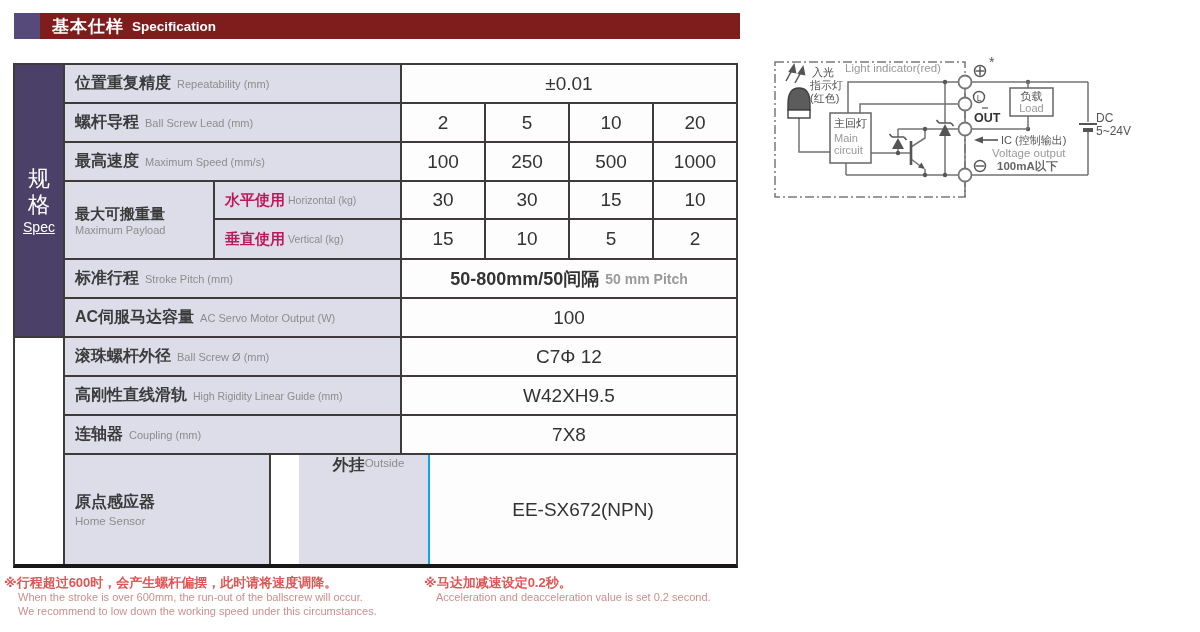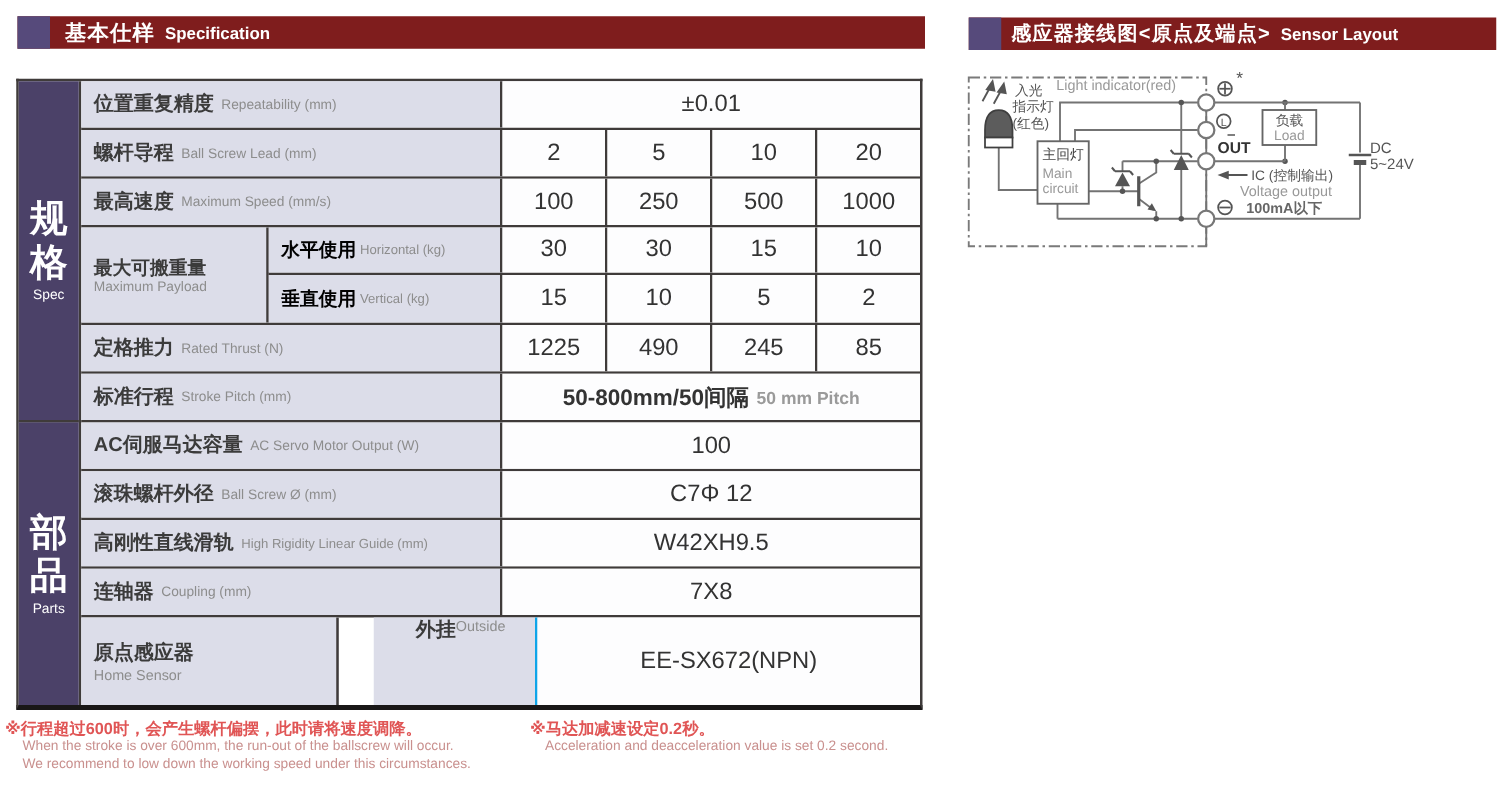--- a/index.html
+++ b/index.html
@@ -13,22 +13,22 @@
   #hdr-left{left:14px;top:13px;width:726px;}
   #hdr-right{left:775px;top:14px;width:422px;}
   
   #spec-table{position:absolute;left:13px;top:63px;width:725px;height:505px;
       border:2px solid #3f3b3a;border-bottom:4px solid #191717;box-sizing:border-box;
       display:flex;background:#fff;}
   .side-col{flex:0 0 50px;display:flex;flex-direction:column;border-right:2px solid #3f3b3a;box-sizing:border-box;}
   .side-cell{background:#4b4168;color:#fff;display:flex;flex-direction:column;align-items:center;justify-content:center;}
   .side-cell.spec{height:273px;border-bottom:2px solid #3f3b3a;box-sizing:border-box;}
   .side-cell.parts{flex:1;}
-  .side-zh{width:1em;font-size:30px;font-weight:bold;line-height:1.15;word-break:break-all;}
-  .side-en{font-size:11px;margin-top:2px;}
+  .side-zh{width:1em;font-size:22px;font-weight:normal;line-height:1.15;word-break:break-all;}
+  .side-en{font-size:14px;margin-top:2px;text-decoration:underline;}
   .rows{flex:1;display:flex;flex-direction:column;}
   .row{display:flex;height:39px;border-bottom:2px solid #3f3b3a;box-sizing:border-box;}
   .row.dbl{height:78px;}
   .row.last{height:70px;border-bottom:none;flex:1;}
   .cell{box-sizing:border-box;display:flex;align-items:center;}
   .lab{flex:0 0 337px;background:#dcdde9;border-right:2px solid #3f3b3a;padding-left:10px;}
   .lab .zh{font-size:16px;font-weight:bold;color:#3b3b3b;white-space:nowrap;}
   .lab .en{font-size:11px;color:#8d8d8d;margin-left:6px;white-space:nowrap;}
   .val{flex:1;background:#fdfdfe;justify-content:center;font-size:19px;color:#333;border-right:2px solid #3f3b3a;}
   .val:last-child{border-right:none;}
@@ -37,21 +37,21 @@
   
   .pay-a{flex:0 0 150px;background:#dcdde9;border-right:2px solid #3f3b3a;box-sizing:border-box;
          display:flex;flex-direction:column;justify-content:center;padding-left:10px;}
   .pay-a .zh{font-size:15px;font-weight:bold;color:#3b3b3b;white-space:nowrap;}
   .pay-a .en{font-size:11px;color:#8d8d8d;}
   .pay-rows{flex:1;display:flex;flex-direction:column;}
   .subrow{display:flex;height:39px;box-sizing:border-box;}
   .subrow.first{border-bottom:2px solid #3f3b3a;}
   .pay-b{flex:0 0 187px;background:#dcdde9;border-right:2px solid #3f3b3a;box-sizing:border-box;
          display:flex;align-items:center;padding-left:10px;}
-  .pay-b .zh{font-size:15px;font-weight:bold;color:#000000;white-space:nowrap;}
+  .pay-b .zh{font-size:15px;font-weight:bold;color:#be185d;white-space:nowrap;}
   .pay-b .en{font-size:10.5px;color:#8d8d8d;margin-left:3px;white-space:nowrap;}
   
   .home-a{flex:0 0 206px;background:#dcdde9;border-right:2px solid #3f3b3a;box-sizing:border-box;
           display:flex;flex-direction:column;justify-content:center;padding-left:10px;}
   .home-a .zh,.home-b .zh{font-size:16px;font-weight:bold;color:#3b3b3b;}
   .home-a .en,.home-b .en{font-size:11.5px;color:#8d8d8d;margin-top:2px;}
   .home-b{flex:0 0 131px;background:#dcdde9;border-right:2px solid #0ea5e9;box-sizing:border-box;
           display:flex;flex-direction:row;justify-content:center;padding-left:10px;margin-left:28px;}
   
   .note-zh{position:absolute;font-size:13px;font-weight:bold;color:#e05555;white-space:nowrap;}
@@ -64,35 +64,26 @@
 <body>
 
 <div id="stage">
 
   <div id="hdr-left" class="hdr">
     <div class="sq"></div>
     <span class="zh">基本仕样</span>
     <span class="en">Specification</span>
   </div>
 
-  <div id="hdr-right" class="hdr">
-    <div class="sq"></div>
-    <span class="zh" style="font-size:16px;margin-left:8px;">感应器接线图&lt;原点及端点&gt;</span>
-    <span class="en">Sensor Layout</span>
-  </div>
 
   <div id="spec-table">
     <div class="side-col">
       <div class="side-cell spec">
         <div class="side-zh">规格</div>
         <div class="side-en">Spec</div>
-      </div>
-      <div class="side-cell parts">
-        <div class="side-zh">部品</div>
-        <div class="side-en">Parts</div>
       </div>
     </div>
 
     <div class="rows">
 
       <div class="row">
         <div class="cell lab">
             <span class="zh">位置重复精度</span>
             <span class="en">Repeatability (mm)</span>
           </div>
@@ -143,30 +134,20 @@
                 <span class="en">Vertical (kg)</span>
               </div>
             <div class="cell val">15</div>
             <div class="cell val">10</div>
             <div class="cell val">5</div>
             <div class="cell val">2</div>
           </div>
         </div>
       </div>
 
-      <div class="row">
-        <div class="cell lab">
-            <span class="zh">定格推力</span>
-            <span class="en">Rated Thrust (N)</span>
-          </div>
-        <div class="cell val">1225</div>
-        <div class="cell val">490</div>
-        <div class="cell val">245</div>
-        <div class="cell val">85</div>
-      </div>
 
       <div class="row">
         <div class="cell lab">
             <span class="zh">标准行程</span>
             <span class="en">Stroke Pitch (mm)</span>
           </div>
         <div class="cell val span" style="font-size:18px;font-weight:bold;">
           <span>50-800mm/50间隔</span>
           <span class="sub-gray">50 mm Pitch</span>
         </div>

